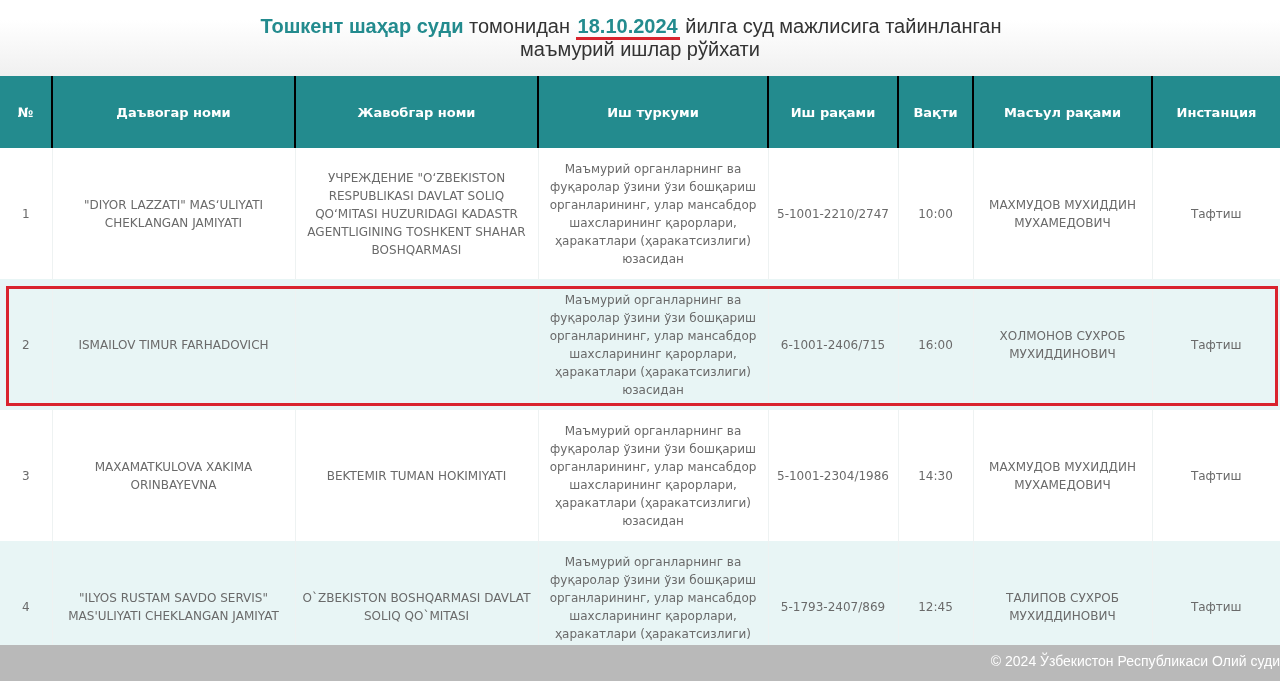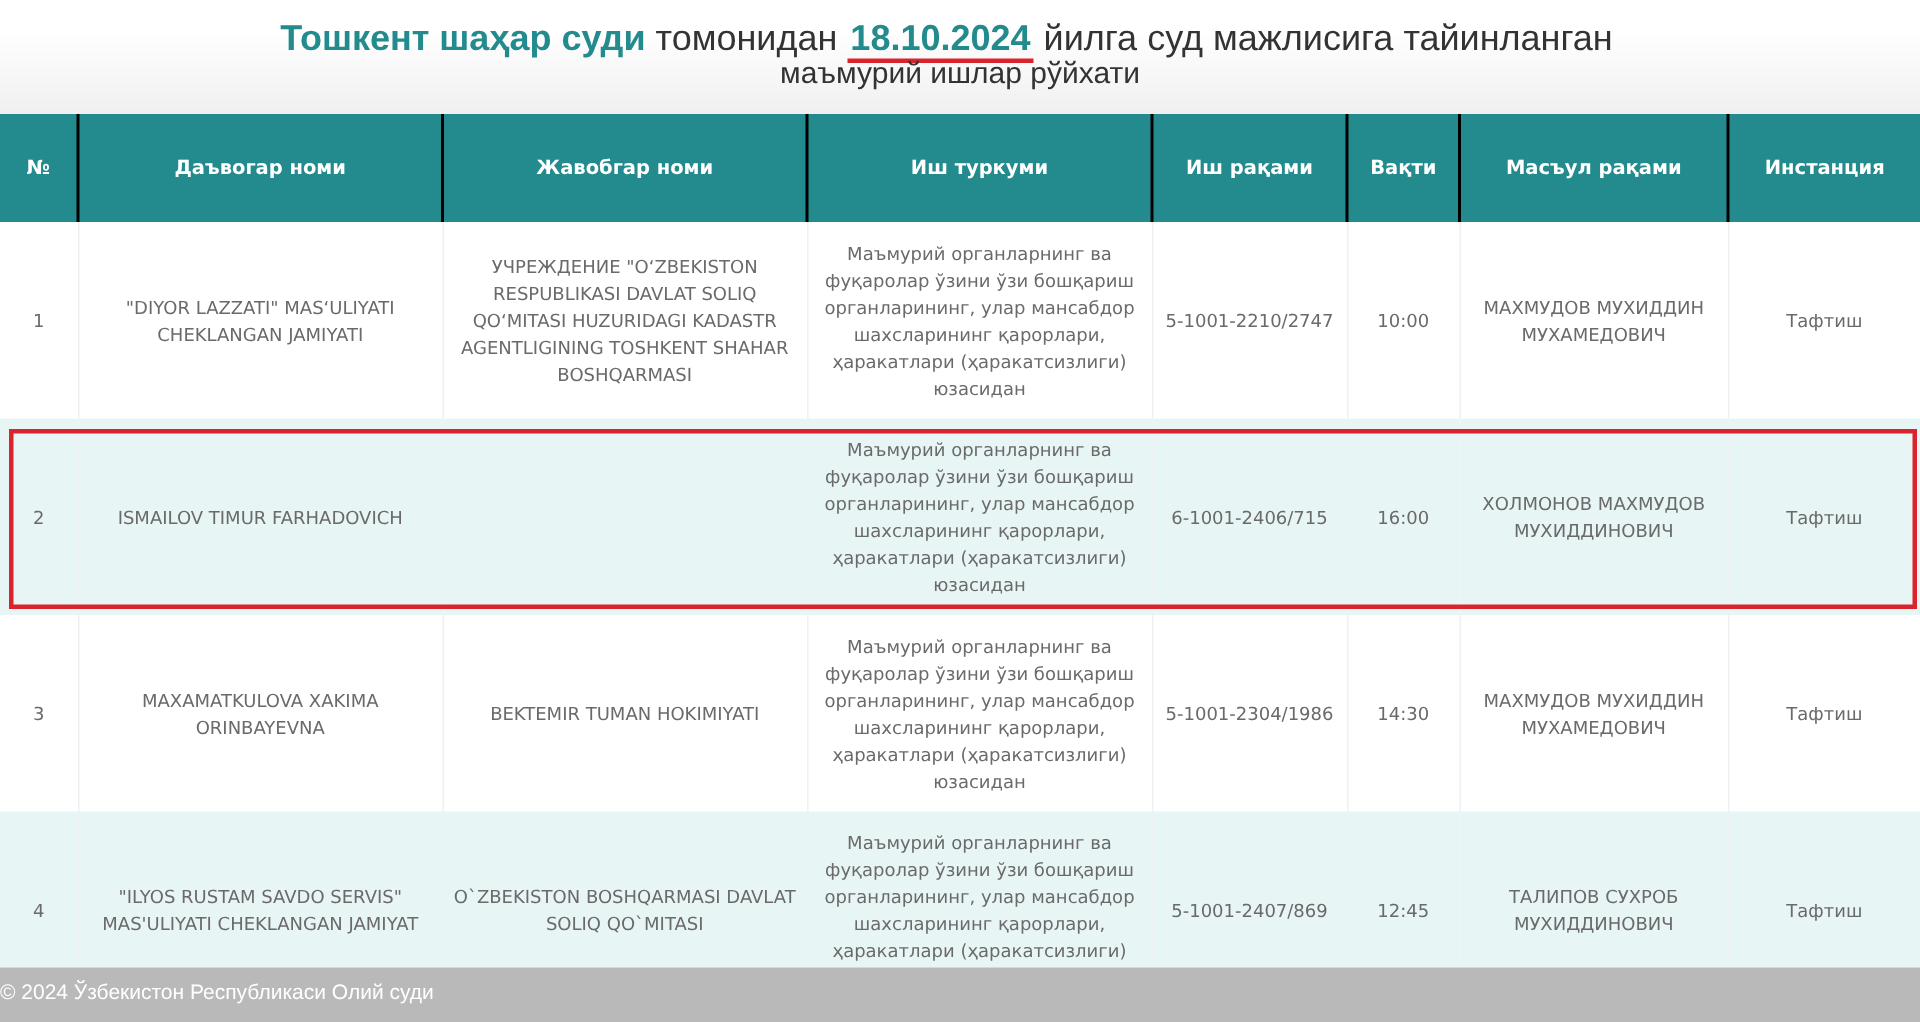--- a/index.html
+++ b/index.html
@@ -7,21 +7,21 @@
     width:1280px; height:681px; overflow:hidden; position:relative;
     background: linear-gradient(#ffffff 0px, #ffffff 20px, #f0f0f0 75px);
     font-family: "Liberation Sans", sans-serif;
   }
   .header {
     position:absolute; left:0; top:0; width:1280px; height:76px;
     text-align:center;
   }
   .title-line1 {
     position:absolute; top:13px; left:0; width:1262px;
-    font-size:24px; color:#333; line-height:26px;
+    font-size:20px; color:#333; line-height:26px;
   }
   .title-line2 {
     position:absolute; top:36px; left:0; width:1280px;
     font-size:20px; color:#333; line-height:26px;
   }
   .court { color:#238b8e; font-weight:bold; }
   .date { color:#238b8e; font-weight:bold; border-bottom:3px solid #d9232d; padding:0 2px 0 2px; }
   .table-wrap { position:absolute; left:0; top:76px; width:1280px; height:569px; overflow:hidden; background:#fff; }
   table { border-collapse:collapse; table-layout:fixed; width:1280px; font-family:"DejaVu Sans", sans-serif; }
   th {
@@ -36,21 +36,21 @@
   td:first-child { border-left:none; }
   tr.row td { height:131px; }
   tr.row.alt td { background:#e8f5f5; }
   tr.row.white td { background:#ffffff; }
   .highlight {
     position:absolute; left:6px; top:286px; width:1266px; height:114px;
     border:3px solid #d9232d; box-sizing:content-box; pointer-events:none;
   }
   .footer {
     position:absolute; left:0; top:645px; width:1280px; height:36px;
-    background:#b9b9b9; color:#fff; font-size:14px; text-align:left; line-height:32px;
+    background:#b9b9b9; color:#fff; font-size:14px; text-align:right; line-height:32px;
     font-family:"Liberation Sans", sans-serif;
   }
 </style>
 </head>
 <body>
 
 <div class="header">
   <div class="title-line1">
     <span class="court">Тошкент шаҳар суди</span><span> томонидан </span><span class="date">18.10.2024</span><span> йилга суд мажлисига тайинланган</span>
   </div>
@@ -92,39 +92,39 @@
         <td>МАХМУДОВ МУХИДДИН МУХАМЕДОВИЧ</td>
         <td>Тафтиш</td>
       </tr>
       <tr class="row alt">
         <td>2</td>
         <td>ISMAILOV TIMUR FARHADOVICH</td>
         <td></td>
         <td>Маъмурий органларнинг ва фуқаролар ўзини ўзи бошқариш органларининг, улар мансабдор шахсларининг қарорлари, ҳаракатлари (ҳаракатсизлиги) юзасидан</td>
         <td>6-1001-2406/715</td>
         <td>16:00</td>
-        <td>ХОЛМОНОВ МАХМУДОВ МУХИДДИНОВИЧ</td>
+        <td>ХОЛМОНОВ СУХРОБ МУХИДДИНОВИЧ</td>
         <td>Тафтиш</td>
       </tr>
       <tr class="row white">
         <td>3</td>
         <td>MAXAMATKULOVA XAKIMA ORINBAYEVNA</td>
         <td>BEKTEMIR TUMAN HOKIMIYATI</td>
         <td>Маъмурий органларнинг ва фуқаролар ўзини ўзи бошқариш органларининг, улар мансабдор шахсларининг қарорлари, ҳаракатлари (ҳаракатсизлиги) юзасидан</td>
         <td>5-1001-2304/1986</td>
         <td>14:30</td>
         <td>МАХМУДОВ МУХИДДИН МУХАМЕДОВИЧ</td>
         <td>Тафтиш</td>
       </tr>
       <tr class="row alt">
         <td>4</td>
         <td>"ILYOS RUSTAM SAVDO SERVIS" MAS'ULIYATI CHEKLANGAN JAMIYAT</td>
         <td>O`ZBEKISTON BOSHQARMASI DAVLAT SOLIQ QO`MITASI</td>
         <td>Маъмурий органларнинг ва фуқаролар ўзини ўзи бошқариш органларининг, улар мансабдор шахсларининг қарорлари, ҳаракатлари (ҳаракатсизлиги) юзасидан</td>
-        <td>5-1001-2407/869</td>
+        <td>5-1793-2407/869</td>
         <td>12:45</td>
         <td>ТАЛИПОВ СУХРОБ МУХИДДИНОВИЧ</td>
         <td>Тафтиш</td>
       </tr>
     </tbody>
   </table>
 </div>
 
 <div class="highlight"></div>
 

